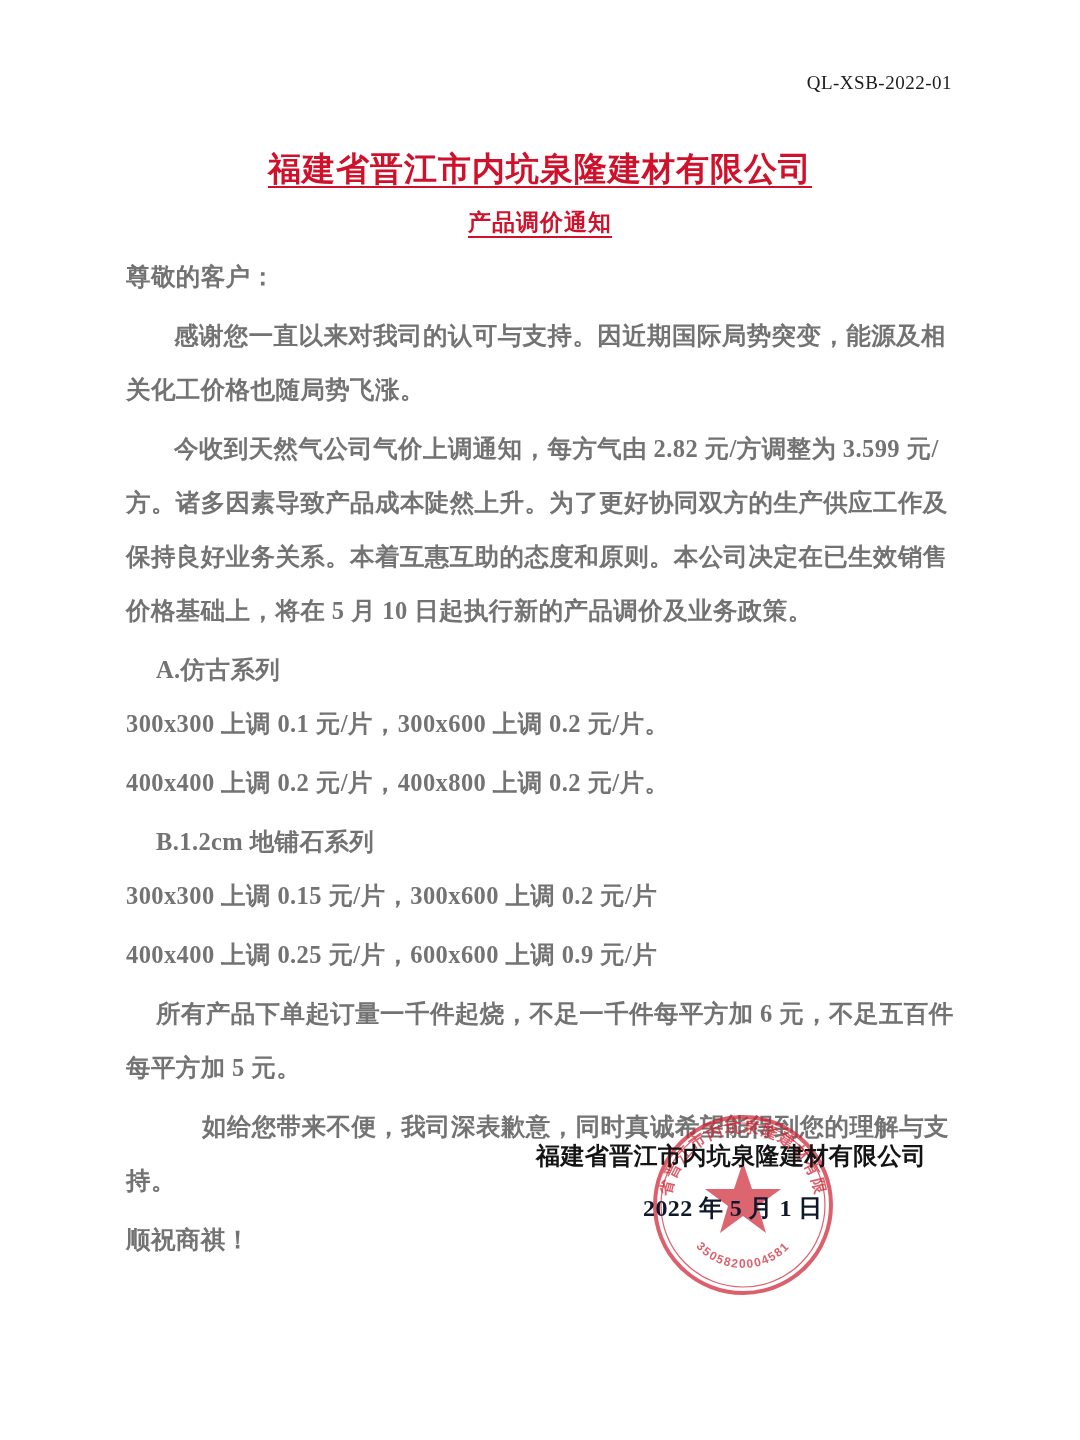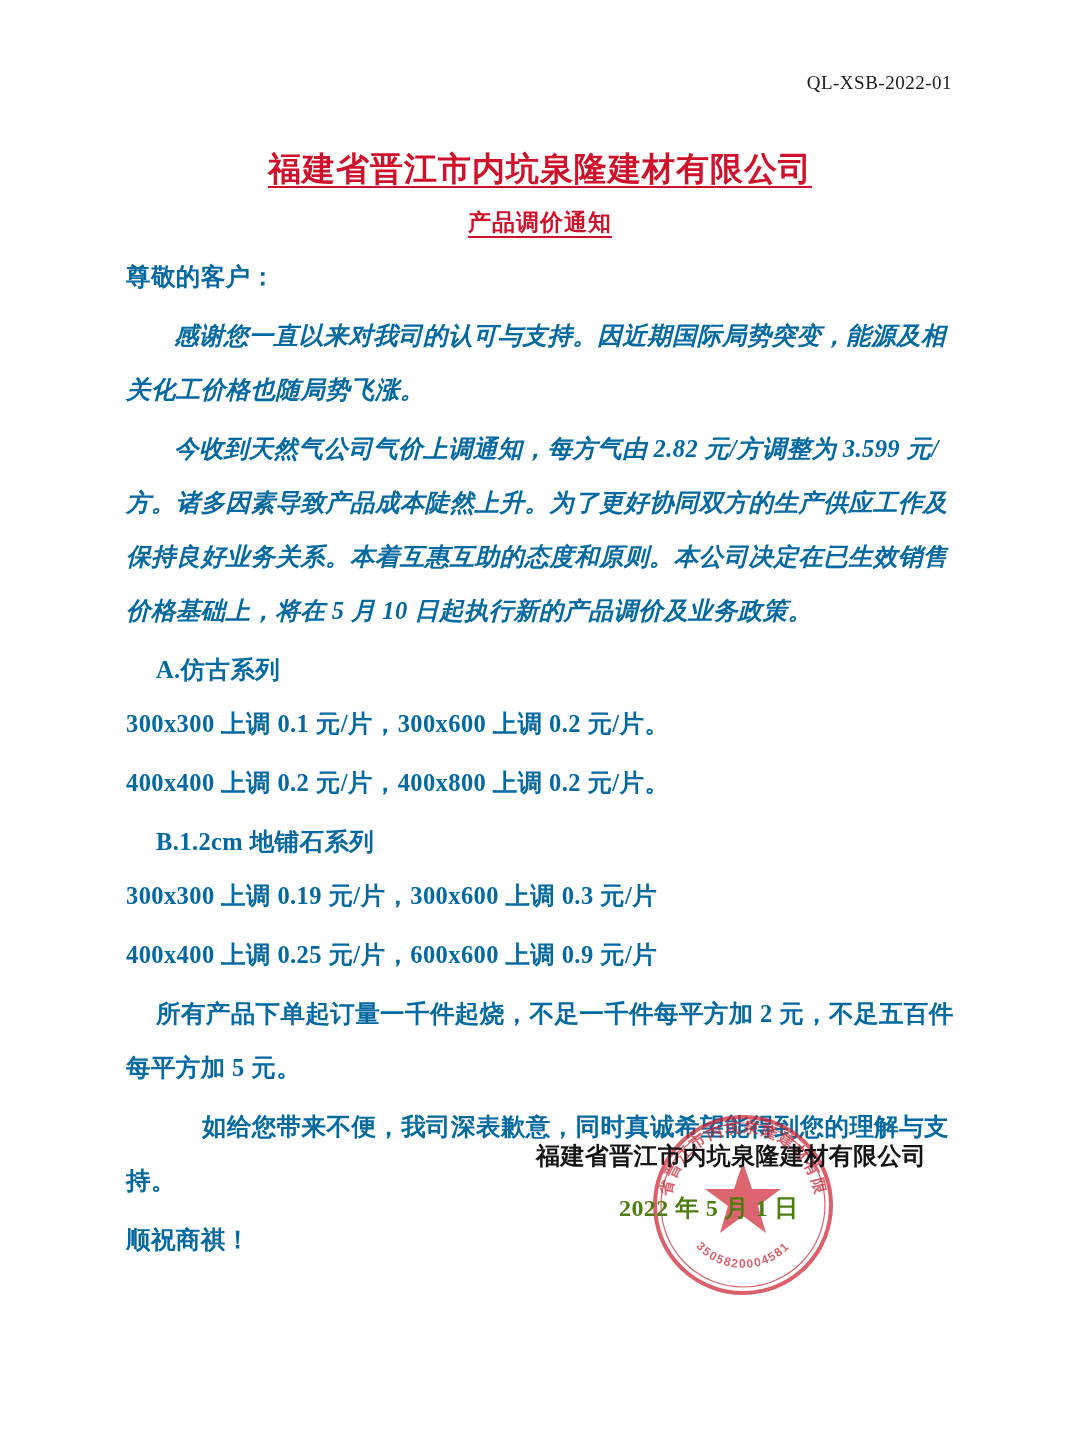--- a/index.html
+++ b/index.html
@@ -64,26 +64,25 @@
     position: absolute;
     top: 250px;
     left: 126px;
     width: 832px;
   }
   p {
     margin: 0 0 5px 0;
     font-size: 24.5px;
     line-height: 54px;
     font-weight: bold;
-    color: #0369a1;
+    color: #737373;
     letter-spacing: 0.4px;
   }
   p.indent {
     text-indent: 48px;
-    font-style: italic;
   }
   p.indent-small {
     text-indent: 30px;
   }
   p.indent-large {
     text-indent: 76px;
   }
   p.tight {
     margin-bottom: 0;
   }
@@ -100,22 +99,22 @@
     font-size: 24px;
     font-weight: bold;
     line-height: 52px;
     color: #141414;
     letter-spacing: 0.4px;
   }
   .sign-date {
     font-size: 24px;
     font-weight: bold;
     line-height: 52px;
-    color: #4d7c0f;
-    margin-left: 83px;
+    color: #0f172a;
+    margin-left: 107px;
     letter-spacing: 0.4px;
   }
 
   
   .seal {
     position: absolute;
     left: 648px;
     top: 1110px;
     width: 190px;
     height: 190px;
@@ -139,24 +138,24 @@
   <div class="body-wrap">
     <p>尊敬的客户：</p>
     <p class="indent">感谢您一直以来对我司的认可与支持。因近期国际局势突变，能源及相关化工价格也随局势飞涨。</p>
     <p class="indent">今收到天然气公司气价上调通知，每方气由 2.82 元/方调整为 3.599 元/方。诸多因素导致产品成本陡然上升。为了更好协同双方的生产供应工作及保持良好业务关系。本着互惠互助的态度和原则。本公司决定在已生效销售价格基础上，将在 5 月 10 日起执行新的产品调价及业务政策。</p>
 
     <p class="indent-small tight">A.仿古系列</p>
     <p>300x300 上调 0.1 元/片，300x600 上调 0.2 元/片。</p>
     <p>400x400 上调 0.2 元/片，400x800 上调 0.2 元/片。</p>
 
     <p class="indent-small tight">B.1.2cm 地铺石系列</p>
-    <p>300x300 上调 0.19 元/片，300x600 上调 0.3 元/片</p>
+    <p>300x300 上调 0.15 元/片，300x600 上调 0.2 元/片</p>
     <p>400x400 上调 0.25 元/片，600x600 上调 0.9 元/片</p>
 
-    <p class="indent-small">所有产品下单起订量一千件起烧，不足一千件每平方加 2 元，不足五百件每平方加 5 元。</p>
+    <p class="indent-small">所有产品下单起订量一千件起烧，不足一千件每平方加 6 元，不足五百件每平方加 5 元。</p>
     <p class="indent-large">如给您带来不便，我司深表歉意，同时真诚希望能得到您的理解与支持。</p>
     <p>顺祝商祺！</p>
   </div>
 
   <div class="seal">
     <svg viewBox="0 0 190 190" width="190" height="190" aria-hidden="true">
       <defs>
         <path id="arcTop" d="M 22,95 A 73,73 0 0 1 168,95"></path>
         <path id="arcBottom" d="M 32,95 A 63,63 0 0 0 158,95"></path>
       </defs>

